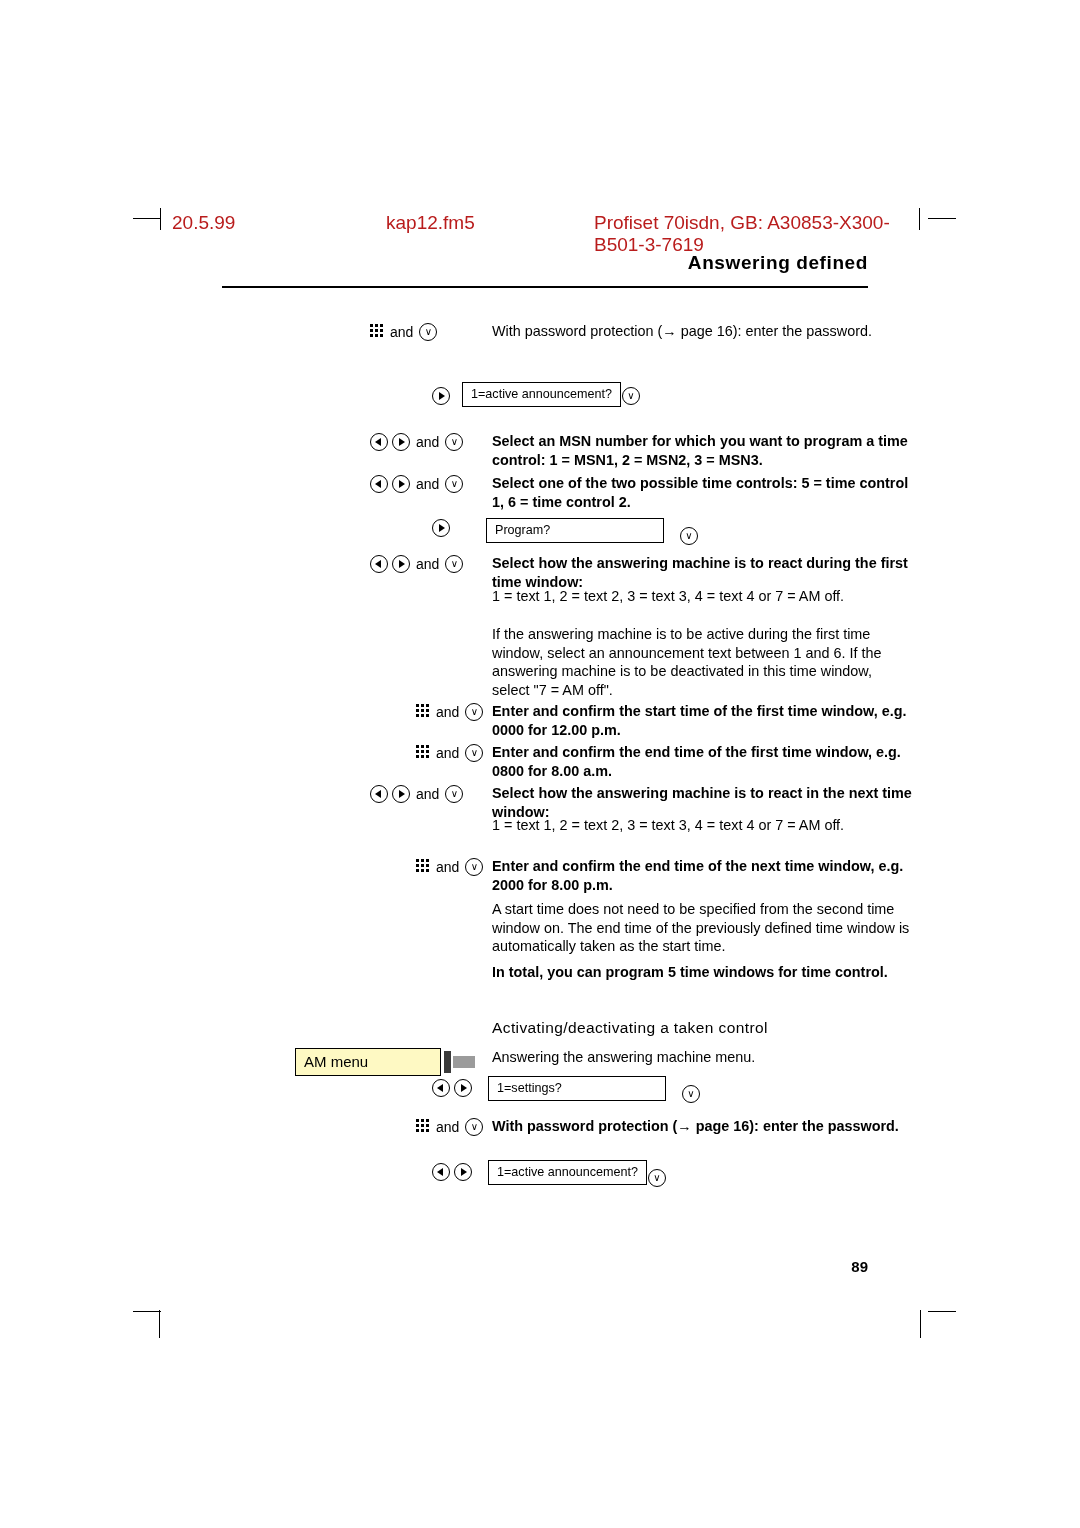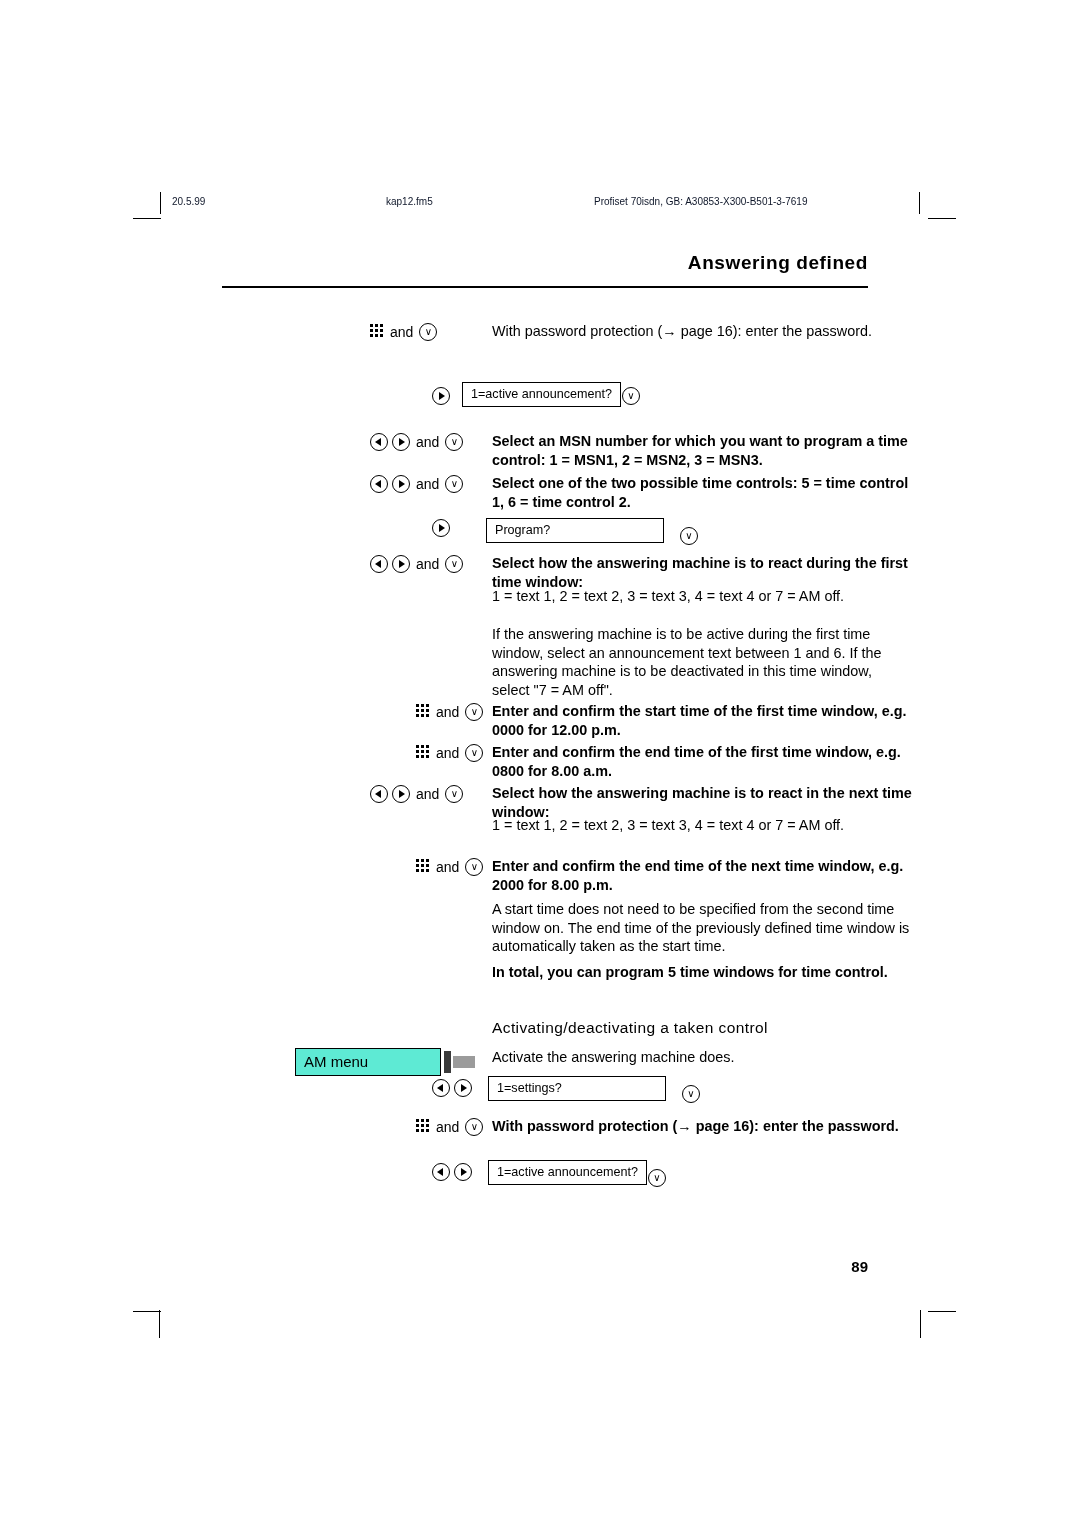--- a/index.html
+++ b/index.html
@@ -20,26 +20,26 @@
   .crop-mark {
     position: absolute;
     background: #000;
   }
   .crop-v { width: 1px; height: 28px; }
   .crop-h { height: 1px; width: 28px; }
 
   
   .doc-header {
     position: absolute;
-    top: 196px;
+    top: 212px;
     left: 150px;
     width: 790px;
     height: 18px;
-    font-size: 10px;
-    color: #0f172a;
+    font-size: 19px;
+    color: #b91c1c;
   }
   .doc-header .hdr-date { position: absolute; left: 22px; top: 0; }
   .doc-header .hdr-file { position: absolute; left: 236px; top: 0; }
   .doc-header .hdr-id   { position: absolute; left: 444px; top: 0; }
   .doc-header .bar-left {
     position: absolute; left: 10px; top: -4px; width: 1px; height: 22px; background: #000;
   }
   .doc-header .bar-right {
     position: absolute; left: 769px; top: -4px; width: 1px; height: 22px; background: #000;
   }
@@ -170,21 +170,21 @@
   
   .softkey {
     position: absolute;
     left: 295px;
     top: 1048px;
     display: flex;
     align-items: stretch;
   }
   .softkey .label {
     border: 1.3px solid #000;
-    background: #5eead4;
+    background: #fef9c3;
     font-size: 15px;
     padding: 4px 10px 5px 8px;
     width: 146px;
     box-sizing: border-box;
   }
   .softkey .bars {
     display: flex;
     align-items: center;
     margin-left: 3px;
     gap: 2px;
@@ -382,21 +382,21 @@
 
 <div class="subhead" style="top:1019px; left:492px;">Activating/deactivating a taken control</div>
 
 <div class="softkey">
   <div class="label">AM menu</div>
   <div class="bars">
     <div class="bar-dark"></div>
     <div class="bar-grey"></div>
   </div>
 </div>
-<div class="para" style="top:1048px; left:492px; width:400px;">Activate the answering machine does.</div>
+<div class="para" style="top:1048px; left:492px; width:400px;">Answering the answering machine menu.</div>
 
 <div class="row" style="top:1078px;">
   <div class="icons" style="left:62px;">
     <span class="ico-round tri-left"></span>
     <span class="ico-round tri-right"></span>
   </div>
   <div class="dispbox" style="left:118px; top:-2px; width:178px;">1=settings?</div>
   <div class="icons" style="left:312px; top:6px;">
     <span class="ico-round ok">∨</span>
   </div>

